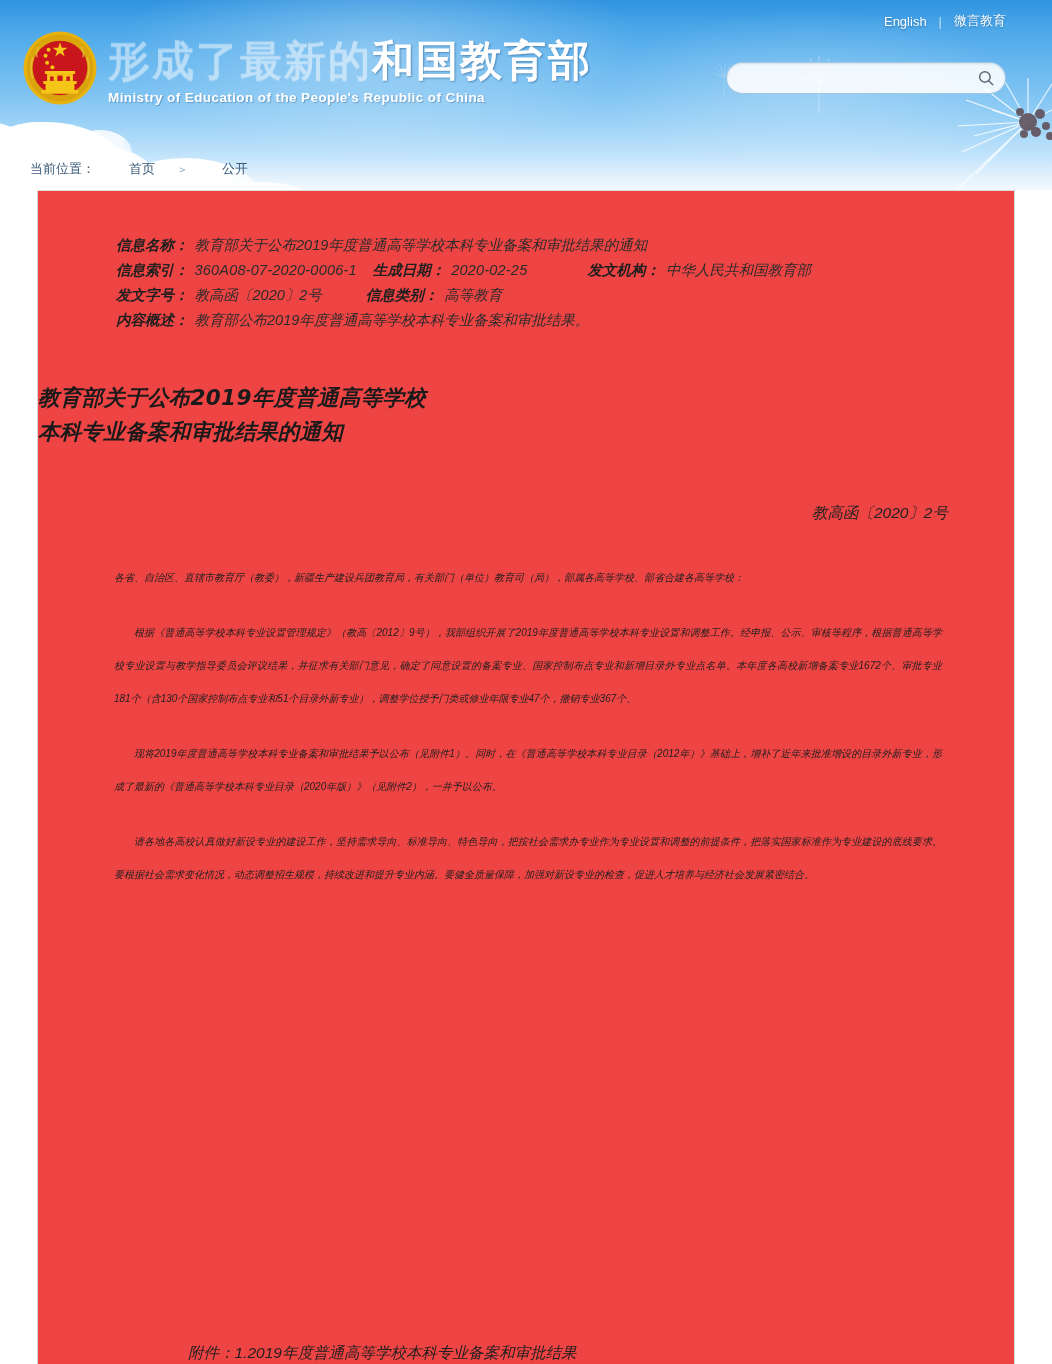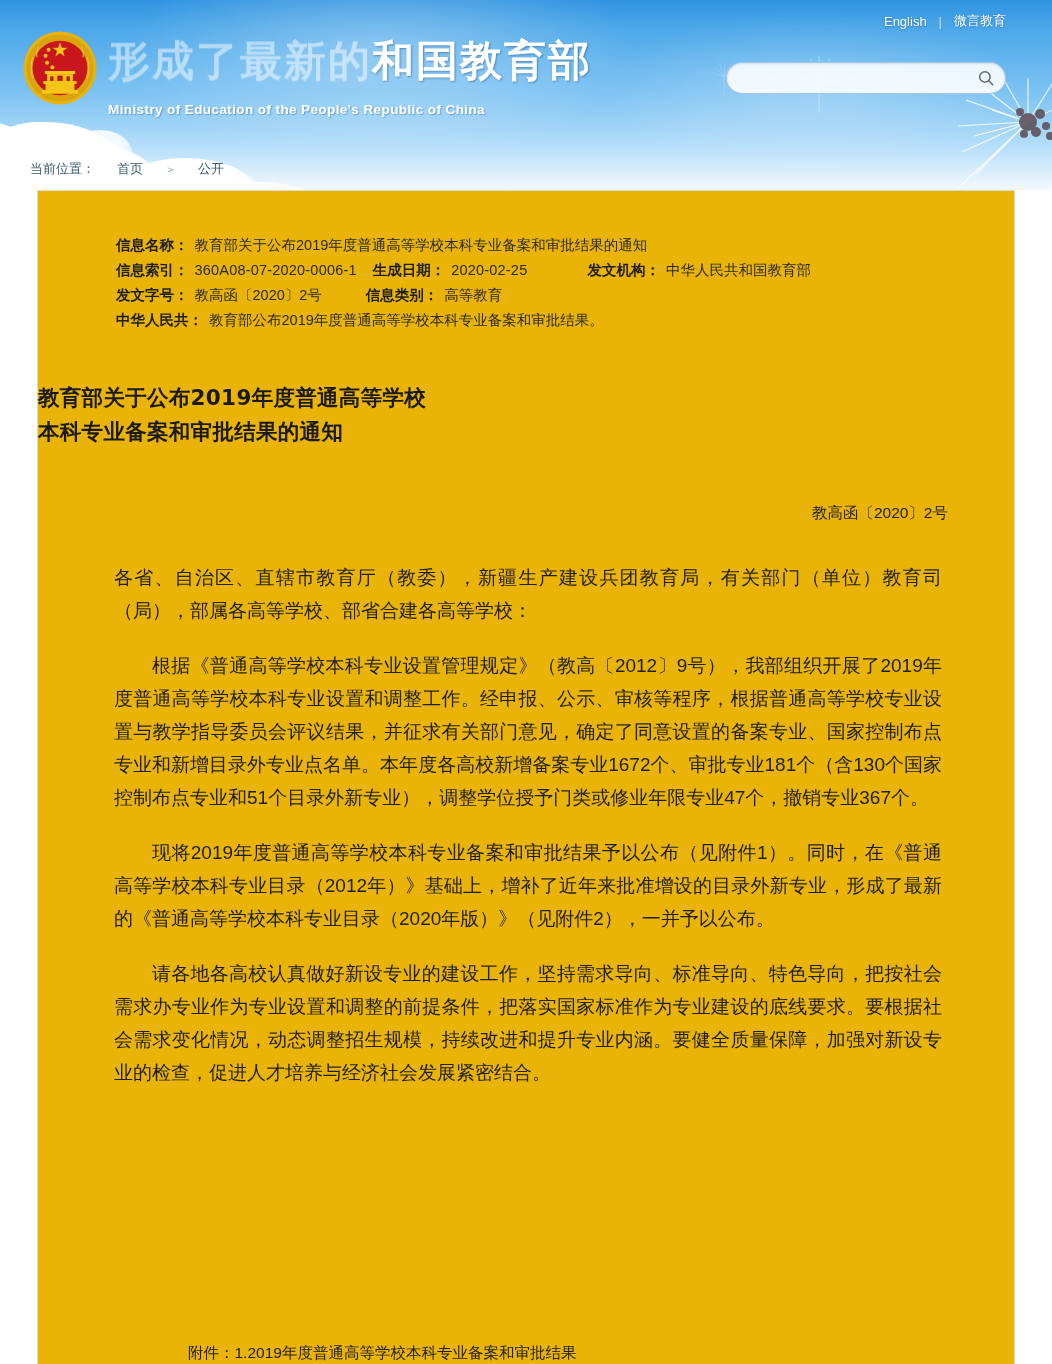--- a/index.html
+++ b/index.html
@@ -86,21 +86,21 @@
     font-size: 42px; font-weight: bold; letter-spacing: 2px;
     line-height: 46px; white-space: nowrap;
     color: #ffffff;
     text-shadow: 1px 1px 2px rgba(20,70,120,.45);
   }
   .cn-title .faded {
     color: rgba(255,255,255,.34);
     text-shadow: 0 1px 1px rgba(255,255,255,.25);
   }
   .en-title {
-    margin-top: 18px;
+    margin-top: 6px;
     font-size: 13.5px; font-weight: bold; letter-spacing: .4px;
     color: #ffffff; white-space: nowrap;
     text-shadow: 1px 1px 1px rgba(20,70,120,.35);
   }
 
   
   .top-links {
     position: absolute; right: 46px; top: 12px;
     display: flex; align-items: center; gap: 12px;
     font-size: 13px; color: #ffffff;
@@ -130,36 +130,37 @@
     width: 38px; height: 100%; border: 0; background: transparent;
     cursor: pointer; display: flex; align-items: center; justify-content: center;
   }
 
   
   .breadcrumb {
     position: absolute; left: 30px; top: 160px;
     font-size: 13px; color: #3a5a78; white-space: nowrap;
     display: flex; align-items: center; gap: 22px;
   }
-  .breadcrumb a { color: #3a5a78; text-decoration: none; }
+  .breadcrumb a { color: #3a5a78; text-decoration: none; margin-left: 12px; }
   .breadcrumb .sep { color: #6e8ca6; font-size: 11px; }
 
   
   .page-wrap {
     position: absolute; left: 0; top: 190px;
     width: 1052px; height: 1174px;
     background: #ffffff;
   }
   .card {
     position: absolute; left: 37px; top: 0px;
     width: 978px; height: 1174px;
-    background: #eab308;
+    background: #ef4444;
     border-left: 1px solid #d9d9d9;
     border-right: 1px solid #d9d9d9;
     border-top: 1px solid #d9d9d9;
+    font-style: italic;
   }
 
   
   .meta {
     position: absolute; left: 78px; top: 42px; width: 830px;
     font-size: 14.5px; color: #262626; line-height: 25px;
   }
   .meta-row { display: flex; align-items: baseline; white-space: nowrap; }
   .meta-label { font-weight: bold; color: #1f1f1f; }
   .meta-value { margin-left: 6px; color: #2b2b2b; }
@@ -179,21 +180,21 @@
 
   
   .doc-number {
     position: absolute; right: 66px; top: 312px;
     font-size: 15.5px; color: #222; white-space: nowrap;
   }
 
   
   .body-text {
     position: absolute; left: 76px; top: 370px; width: 828px;
-    font-size: 19px; color: #1f1f1f; line-height: 33px;
+    font-size: 10px; color: #1f1f1f; line-height: 33px;
     text-align: justify;
   }
   .body-text p { margin: 0 0 22px 0; }
   .body-text p.indent { text-indent: 2em; }
   .body-text p.last { margin-bottom: 13px; }
 
   
   .attachments {
     position: absolute; left: 150px; top: 1147px; width: 760px;
     font-size: 15.5px; line-height: 30px; color: #1f1f1f;
@@ -348,21 +349,21 @@
         <span class="meta-label meta-gap-2">发文机构：</span>
         <span class="meta-value">中华人民共和国教育部</span>
       </div>
       <div class="meta-row">
         <span class="meta-label">发文字号：</span>
         <span class="meta-value">教高函〔2020〕2号</span>
         <span class="meta-label meta-gap-3">信息类别：</span>
         <span class="meta-value">高等教育</span>
       </div>
       <div class="meta-row">
-        <span class="meta-label">中华人民共：</span>
+        <span class="meta-label">内容概述：</span>
         <span class="meta-value">教育部公布2019年度普通高等学校本科专业备案和审批结果。</span>
       </div>
     </div>
 
     <div class="doc-title">
       <div>教育部关于公布2019年度普通高等学校</div>
       <div>本科专业备案和审批结果的通知</div>
     </div>
 
     <div class="doc-number">教高函〔2020〕2号</div>

